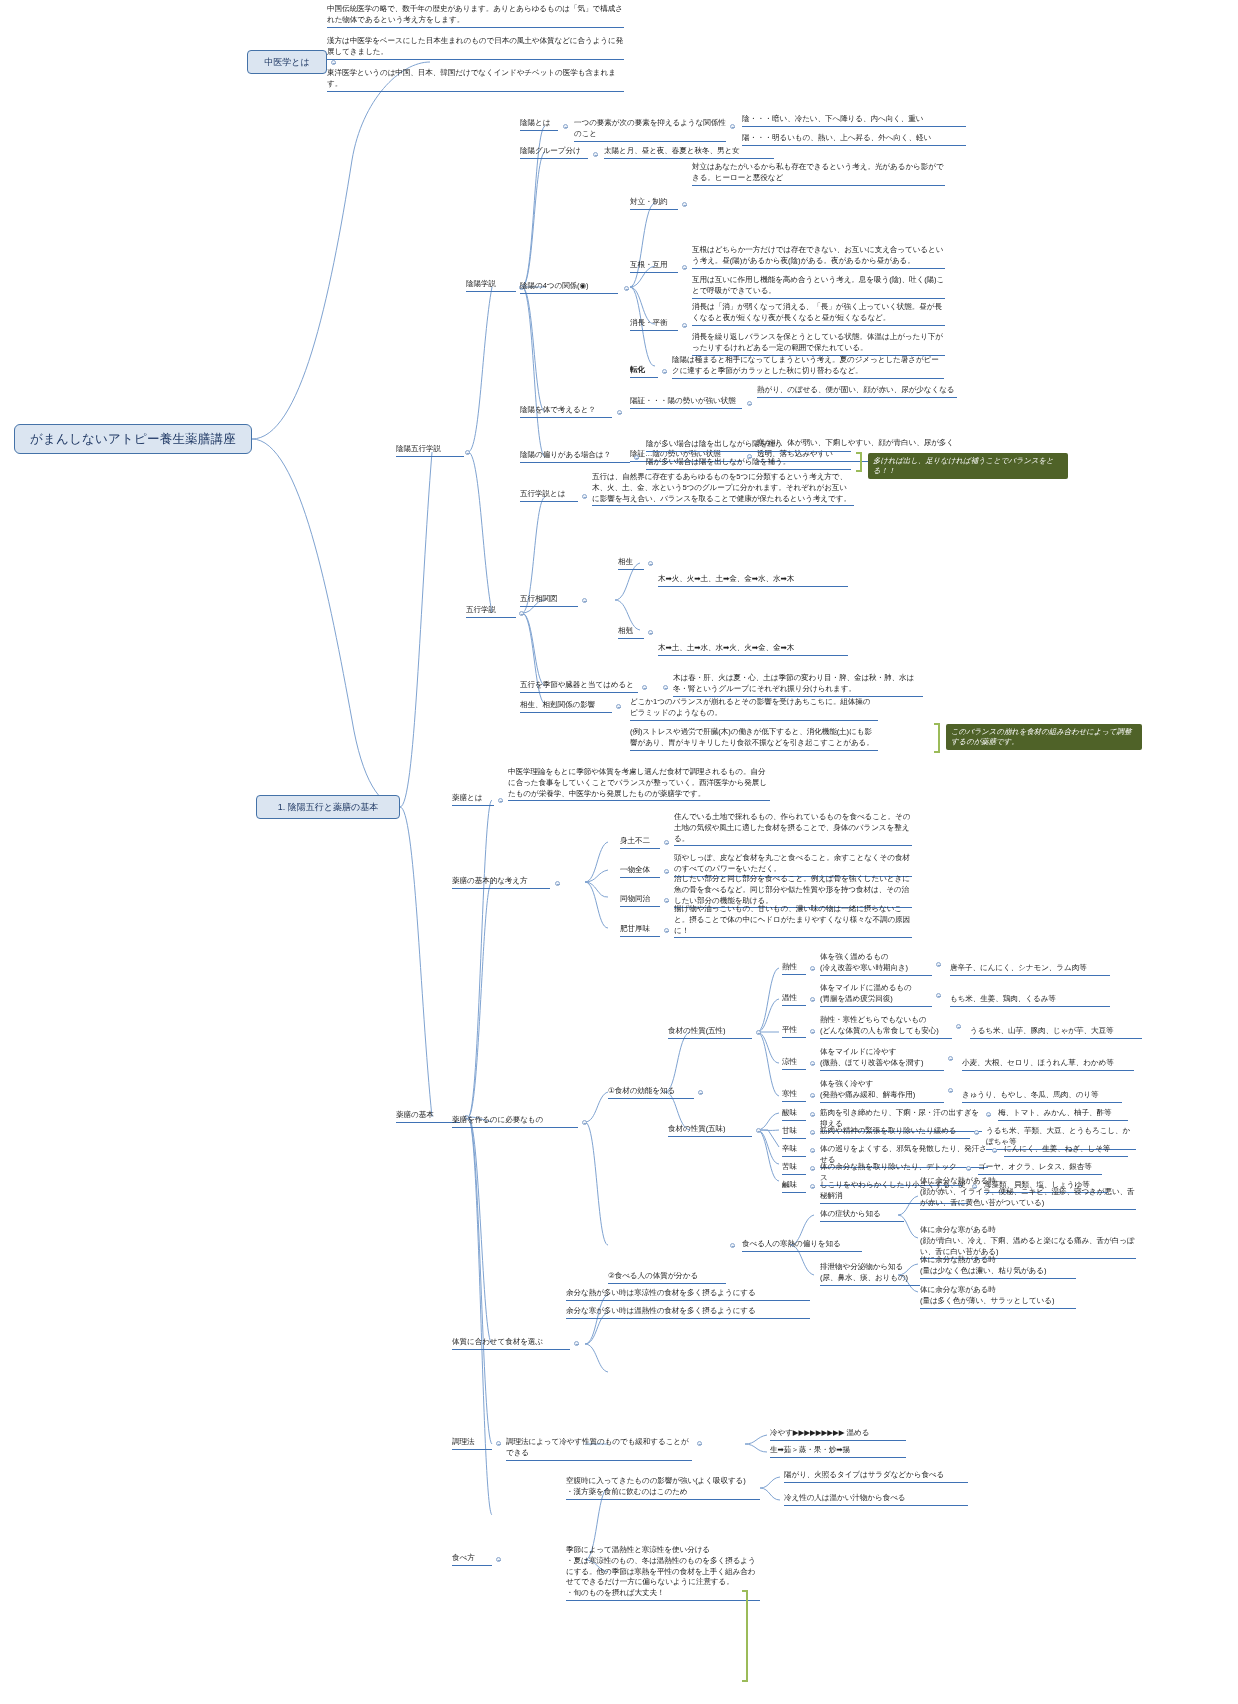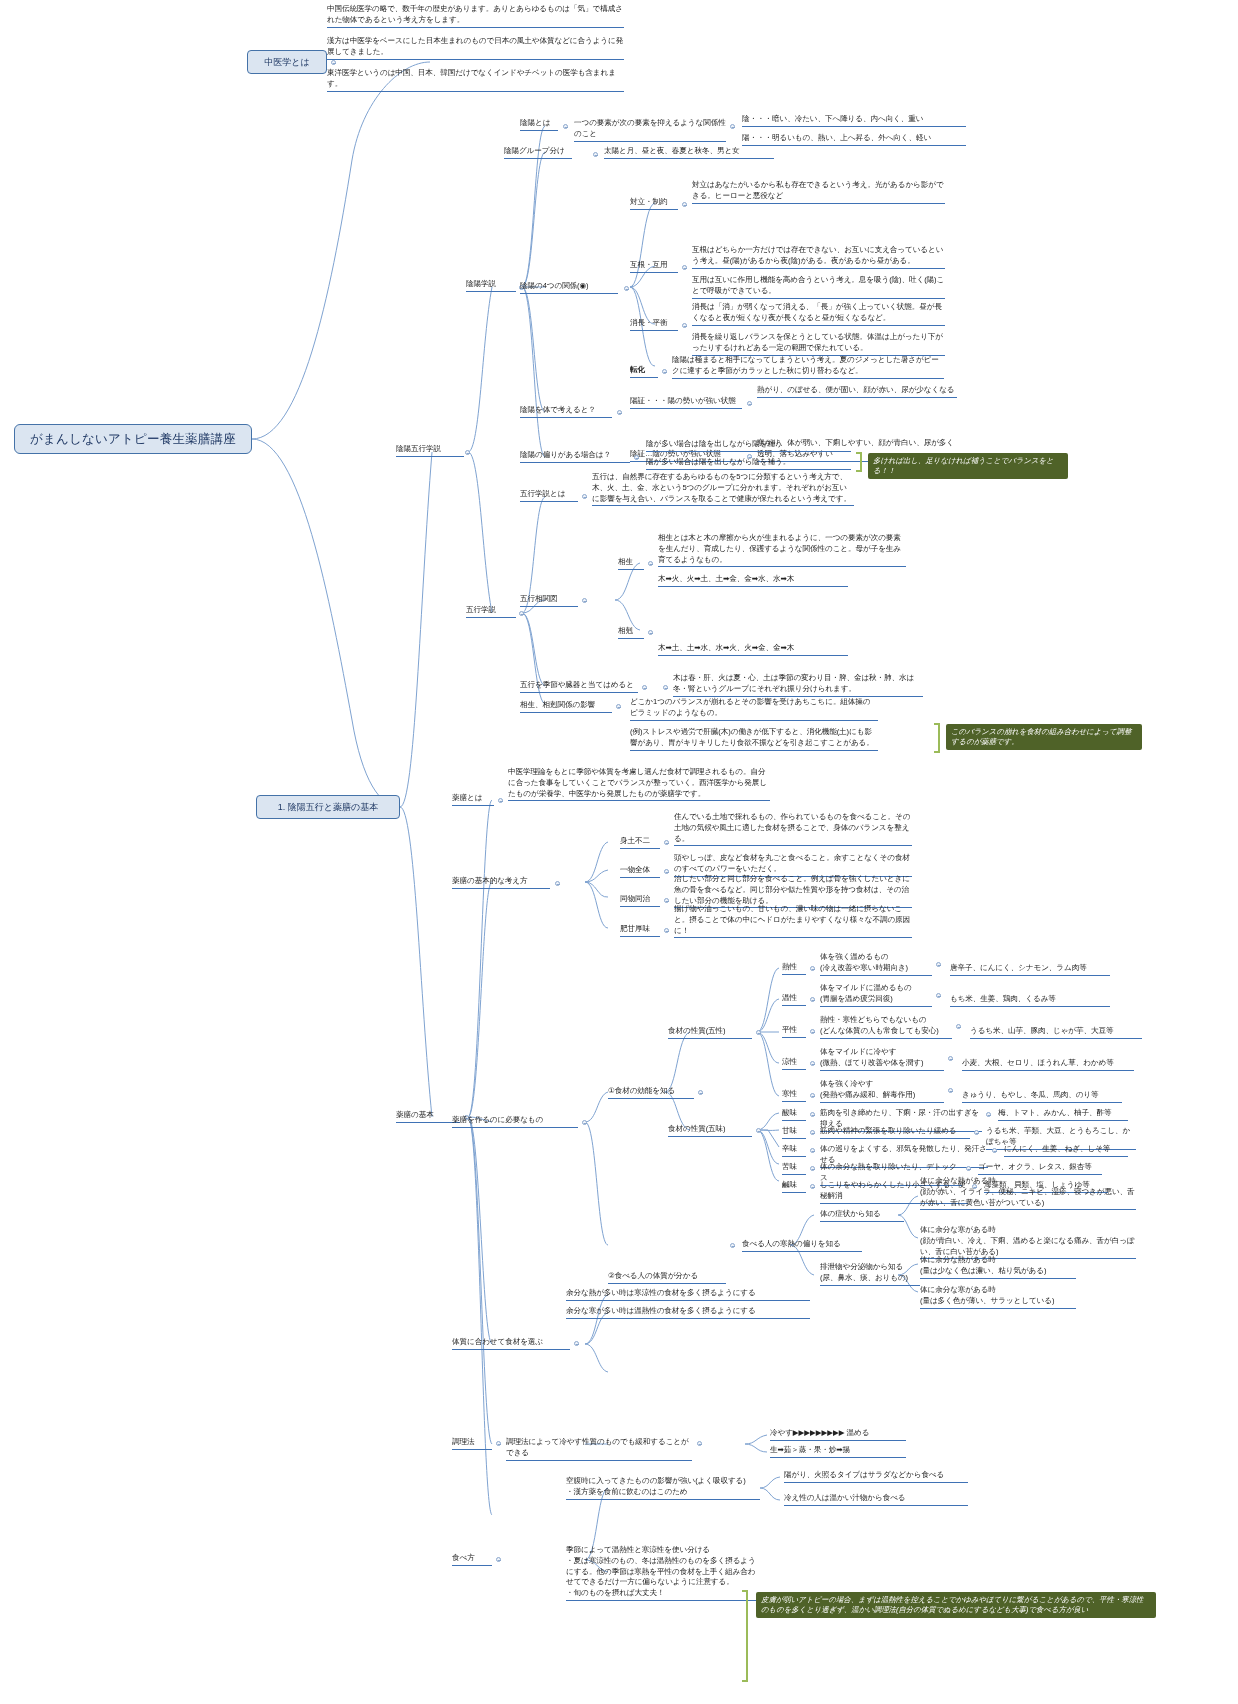--- a/index.html
+++ b/index.html
@@ -191,30 +191,30 @@
   <div class="node ul" style="left:466px; top:279px; width:50px;">陰陽学説</div>
   <div class="bullet" style="left:519px; top:285px;"></div>
 
   <div class="node ul" style="left:520px; top:118px; width:38px;">陰陽とは</div>
   <div class="bullet" style="left:563px; top:124px;"></div>
   <div class="node ul" style="left:574px; top:118px; width:152px;">一つの要素が次の要素を抑えるような関係性のこと</div>
   <div class="bullet" style="left:730px; top:124px;"></div>
   <div class="node ul" style="left:742px; top:114px; width:224px;">陰・・・暗い、冷たい、下へ降りる、内へ向く、重い</div>
   <div class="node ul" style="left:742px; top:133px; width:224px;">陽・・・明るいもの、熱い、上へ昇る、外へ向く、軽い</div>
 
-  <div class="node ul" style="left:504px; top:146px; width:68px;">陰陽グループ分け</div>
+  <div class="node ul" style="left:520px; top:146px; width:68px;">陰陽グループ分け</div>
   <div class="bullet" style="left:593px; top:152px;"></div>
   <div class="node ul" style="left:604px; top:146px; width:170px;">太陽と月、昼と夜、春夏と秋冬、男と女</div>
 
   <div class="node ul" style="left:520px; top:281px; width:98px;">陰陽の4つの関係(◉)</div>
   <div class="bullet" style="left:624px; top:286px;"></div>
 
   <div class="node ul" style="left:630px; top:197px; width:48px;">対立・制約</div>
   <div class="bullet" style="left:682px; top:202px;"></div>
-  <div class="node ul" style="left:692px; top:180px; width:253px;">対立はあなたがいるから私も存在できるという考え。光があるから影ができる。ヒーローと悪役など</div>
+  <div class="node ul" style="left:692px; top:162px; width:253px;">対立はあなたがいるから私も存在できるという考え。光があるから影ができる。ヒーローと悪役など</div>
 
   <div class="node ul" style="left:630px; top:260px; width:48px;">互根・互用</div>
   <div class="bullet" style="left:682px; top:265px;"></div>
   <div class="node ul" style="left:692px; top:245px; width:253px;">互根はどちらか一方だけでは存在できない、お互いに支え合っているという考え。昼(陽)があるから夜(陰)がある。夜があるから昼がある。</div>
   <div class="node ul" style="left:692px; top:275px; width:253px;">互用は互いに作用し機能を高め合うという考え。息を吸う(陰)、吐く(陽)ことで呼吸ができている。</div>
 
   <div class="node ul" style="left:630px; top:318px; width:48px;">消長・平衡</div>
   <div class="bullet" style="left:682px; top:323px;"></div>
   <div class="node ul" style="left:692px; top:302px; width:253px;">消長は「消」が弱くなって消える、「長」が強く上っていく状態。昼が長くなると夜が短くなり夜が長くなると昼が短くなるなど。</div>
   <div class="node ul" style="left:692px; top:332px; width:253px;">消長を繰り返しバランスを保とうとしている状態。体温は上がったり下がったりするけれどある一定の範囲で保たれている。</div>
@@ -244,21 +244,20 @@
 
   <div class="node ul" style="left:520px; top:489px; width:58px;">五行学説とは</div>
   <div class="bullet" style="left:582px; top:494px;"></div>
   <div class="node ul" style="left:592px; top:472px; width:262px;">五行は、自然界に存在するあらゆるものを5つに分類するという考え方で、木、火、土、金、水という5つのグループに分かれます。それぞれがお互いに影響を与え合い、バランスを取ることで健康が保たれるという考えです。</div>
 
   <div class="node ul" style="left:520px; top:594px; width:58px;">五行相関図</div>
   <div class="bullet" style="left:582px; top:598px;"></div>
 
   <div class="node ul" style="left:618px; top:557px; width:26px;">相生</div>
   <div class="bullet" style="left:648px; top:561px;"></div>
-  <div class="node ul" style="left:658px; top:533px; width:248px;">相生とは木と木の摩擦から火が生まれるように、一つの要素が次の要素を生んだり、育成したり、保護するような関係性のこと。母が子を生み育てるようなもの。</div>
   <div class="node ul" style="left:658px; top:574px; width:190px;">木➡火、火➡土、土➡金、金➡水、水➡木</div>
 
   <div class="node ul" style="left:618px; top:626px; width:26px;">相剋</div>
   <div class="bullet" style="left:648px; top:630px;"></div>
   <div class="node ul" style="left:658px; top:643px; width:190px;">木➡土、土➡水、水➡火、火➡金、金➡木</div>
 
   <div class="node ul" style="left:520px; top:680px; width:118px;">五行を季節や臓器と当てはめると</div>
   <div class="bullet" style="left:642px; top:685px;"></div>
   <div class="bullet" style="left:663px; top:685px;"></div>
   <div class="node ul" style="left:673px; top:673px; width:250px;">木は春・肝、火は夏・心、土は季節の変わり目・脾、金は秋・肺、水は冬・腎というグループにそれぞれ振り分けられます。</div>
@@ -408,15 +407,14 @@
   <div class="node ul" style="left:566px; top:1476px; width:194px;">空腹時に入ってきたものの影響が強い(よく吸収する)
 ・漢方薬を食前に飲むのはこのため</div>
   <div class="node ul" style="left:784px; top:1470px; width:184px;">陽がり、火照るタイプはサラダなどから食べる</div>
   <div class="node ul" style="left:784px; top:1493px; width:184px;">冷え性の人は温かい汁物から食べる</div>
 
   <div class="node ul" style="left:566px; top:1545px; width:194px;">季節によって温熱性と寒涼性を使い分ける
 ・夏は寒涼性のもの、冬は温熱性のものを多く摂るようにする。他の季節は寒熱を平性の食材を上手く組み合わせてできるだけ一方に偏らないように注意する。
 ・旬のものを摂れば大丈夫！</div>
 
   <div class="brace" style="left:742px; top:1590px; height:92px;"></div>
-  <div class="callout" style="left:756px; top:1592px; width:400px;">皮膚が弱いアトピーの場合、まずは温熱性を控えることでかゆみやほてりに繋がることがあるので、平性・寒涼性のものを多くとり過ぎず、温かい調理法(自分の体質でぬるめにするなども大事)で食べる方が良い</div>
 
 </div>
 
 </body></html>

